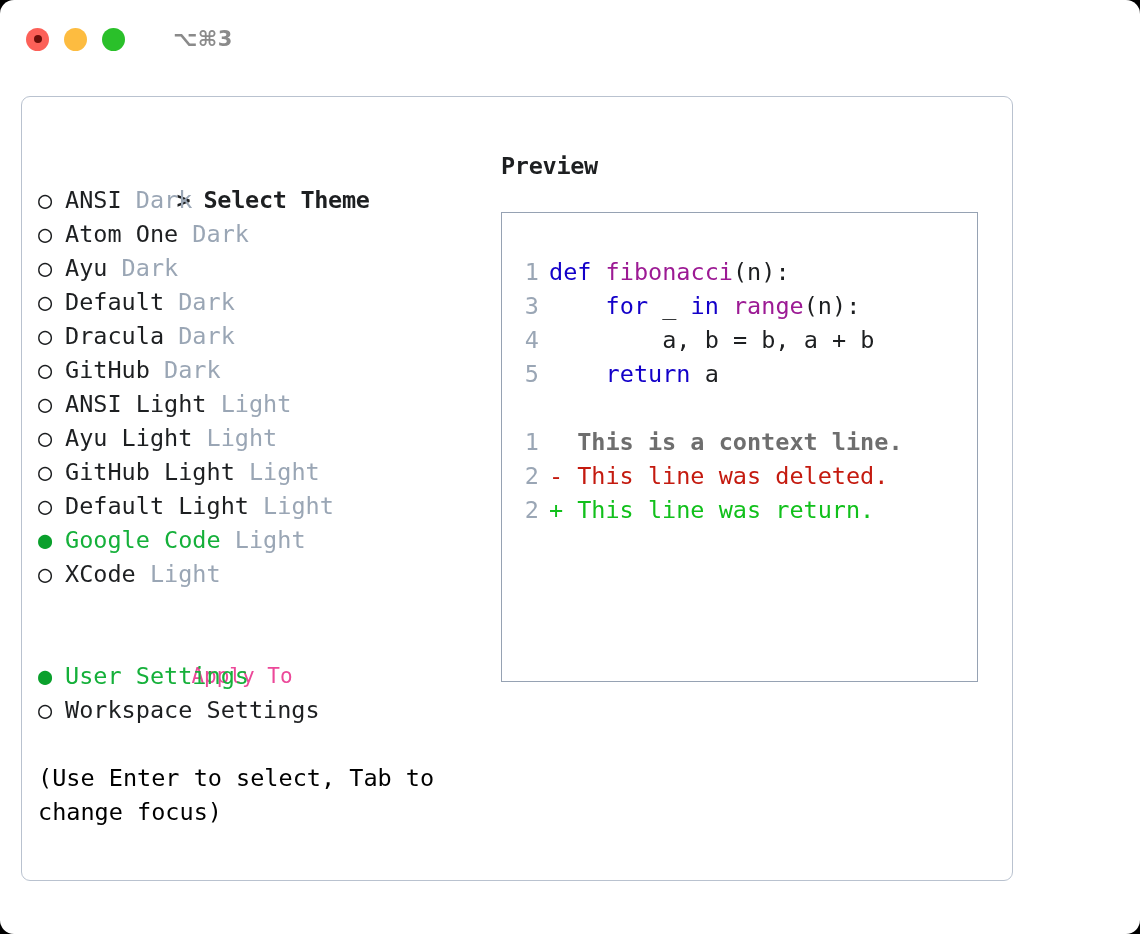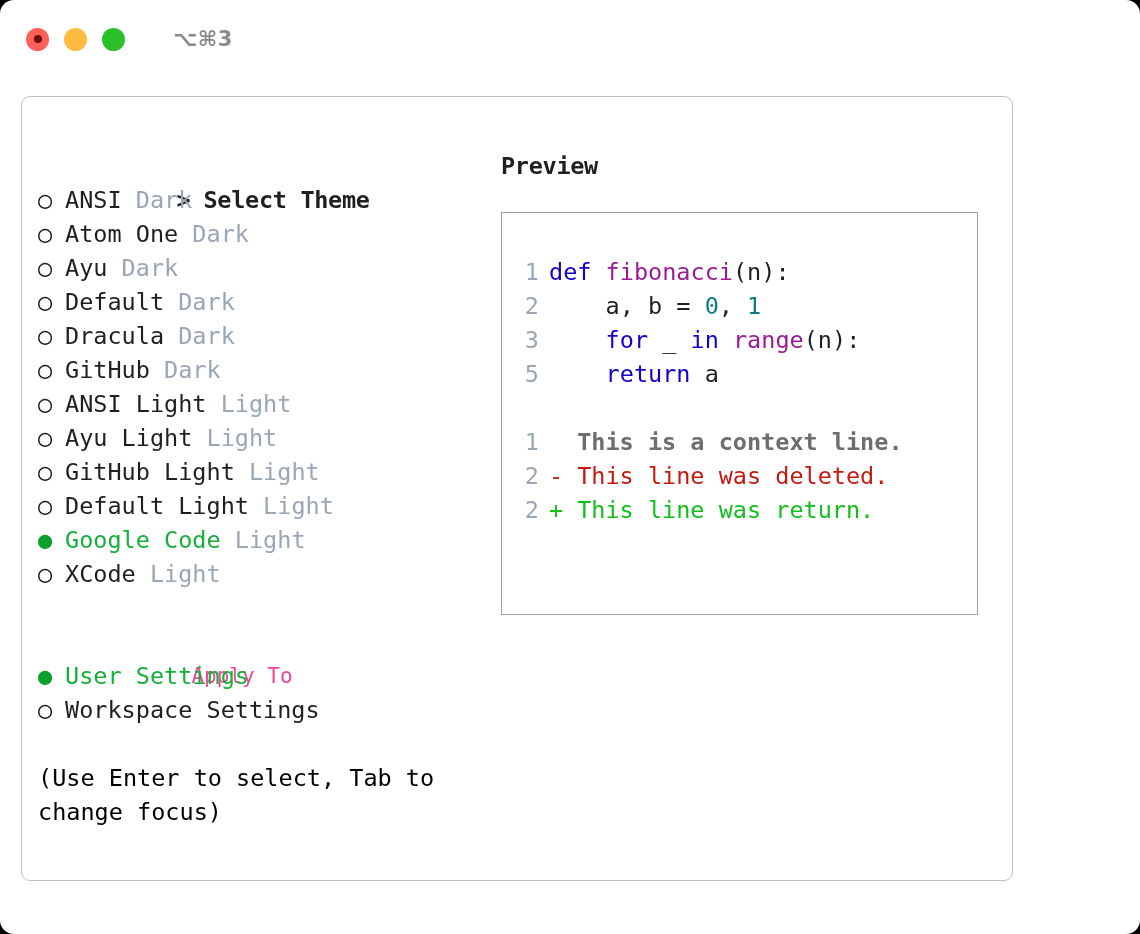--- a/index.html
+++ b/index.html
@@ -140,21 +140,21 @@
   .preview-title {
     font-size: 23.5px;
     line-height: 34px;
     font-weight: bold;
     color: #1d1f21;
     letter-spacing: -0.3px;
   }
   .preview-box {
     margin-top: 29px;
     width: 477px;
-    height: 403px;
+    height: 470px;
     box-sizing: border-box;
     border: 1.5px solid #96a2b3;
     background: #ffffff;
     position: relative;
   }
   .code-area {
     position: absolute;
     left: 13px;
     top: 42px;
     width: 452px;
@@ -234,22 +234,22 @@
         <div class="hint">(Use Enter to select, Tab to change focus)</div>
       </div>
 
       <div class="right-col">
         <div class="preview-title">Preview</div>
 
         <div class="preview-box">
           <div class="code-area">
             <div id="code-block">
                 <div class="code-line"><span class="lineno">1</span><span class="kw">def </span><span class="fn">fibonacci</span><span class="plain">(n):</span></div>
-                <div class="code-line"><span class="lineno">2</span><span class="plain">    a, b = </span><span class="num">0</span><span class="plain">, </span><span class="num">1</span></div>
                 <div class="code-line"><span class="lineno">3</span><span class="plain">    </span><span class="kw">for</span><span class="plain"> _ </span><span class="kw">in</span><span class="plain"> </span><span class="fn">range</span><span class="plain">(n):</span></div>
+                <div class="code-line"><span class="lineno">4</span><span class="plain">        a, b = b, a + b</span></div>
                 <div class="code-line"><span class="lineno">5</span><span class="plain">    </span><span class="kw">return</span><span class="plain"> a</span></div>
               </div>
             <div class="diff-gap"></div>
             <div id="diff-block">
                 <div class="code-line"><span class="lineno">1</span><span class="d-mark d-context"> </span><span> </span><span class="d-context">This is a context line.</span></div>
                 <div class="code-line"><span class="lineno">2</span><span class="d-mark d-del">-</span><span> </span><span class="d-del">This line was deleted.</span></div>
                 <div class="code-line"><span class="lineno">2</span><span class="d-mark d-add">+</span><span> </span><span class="d-add">This line was return.</span></div>
               </div>
           </div>
         </div>

